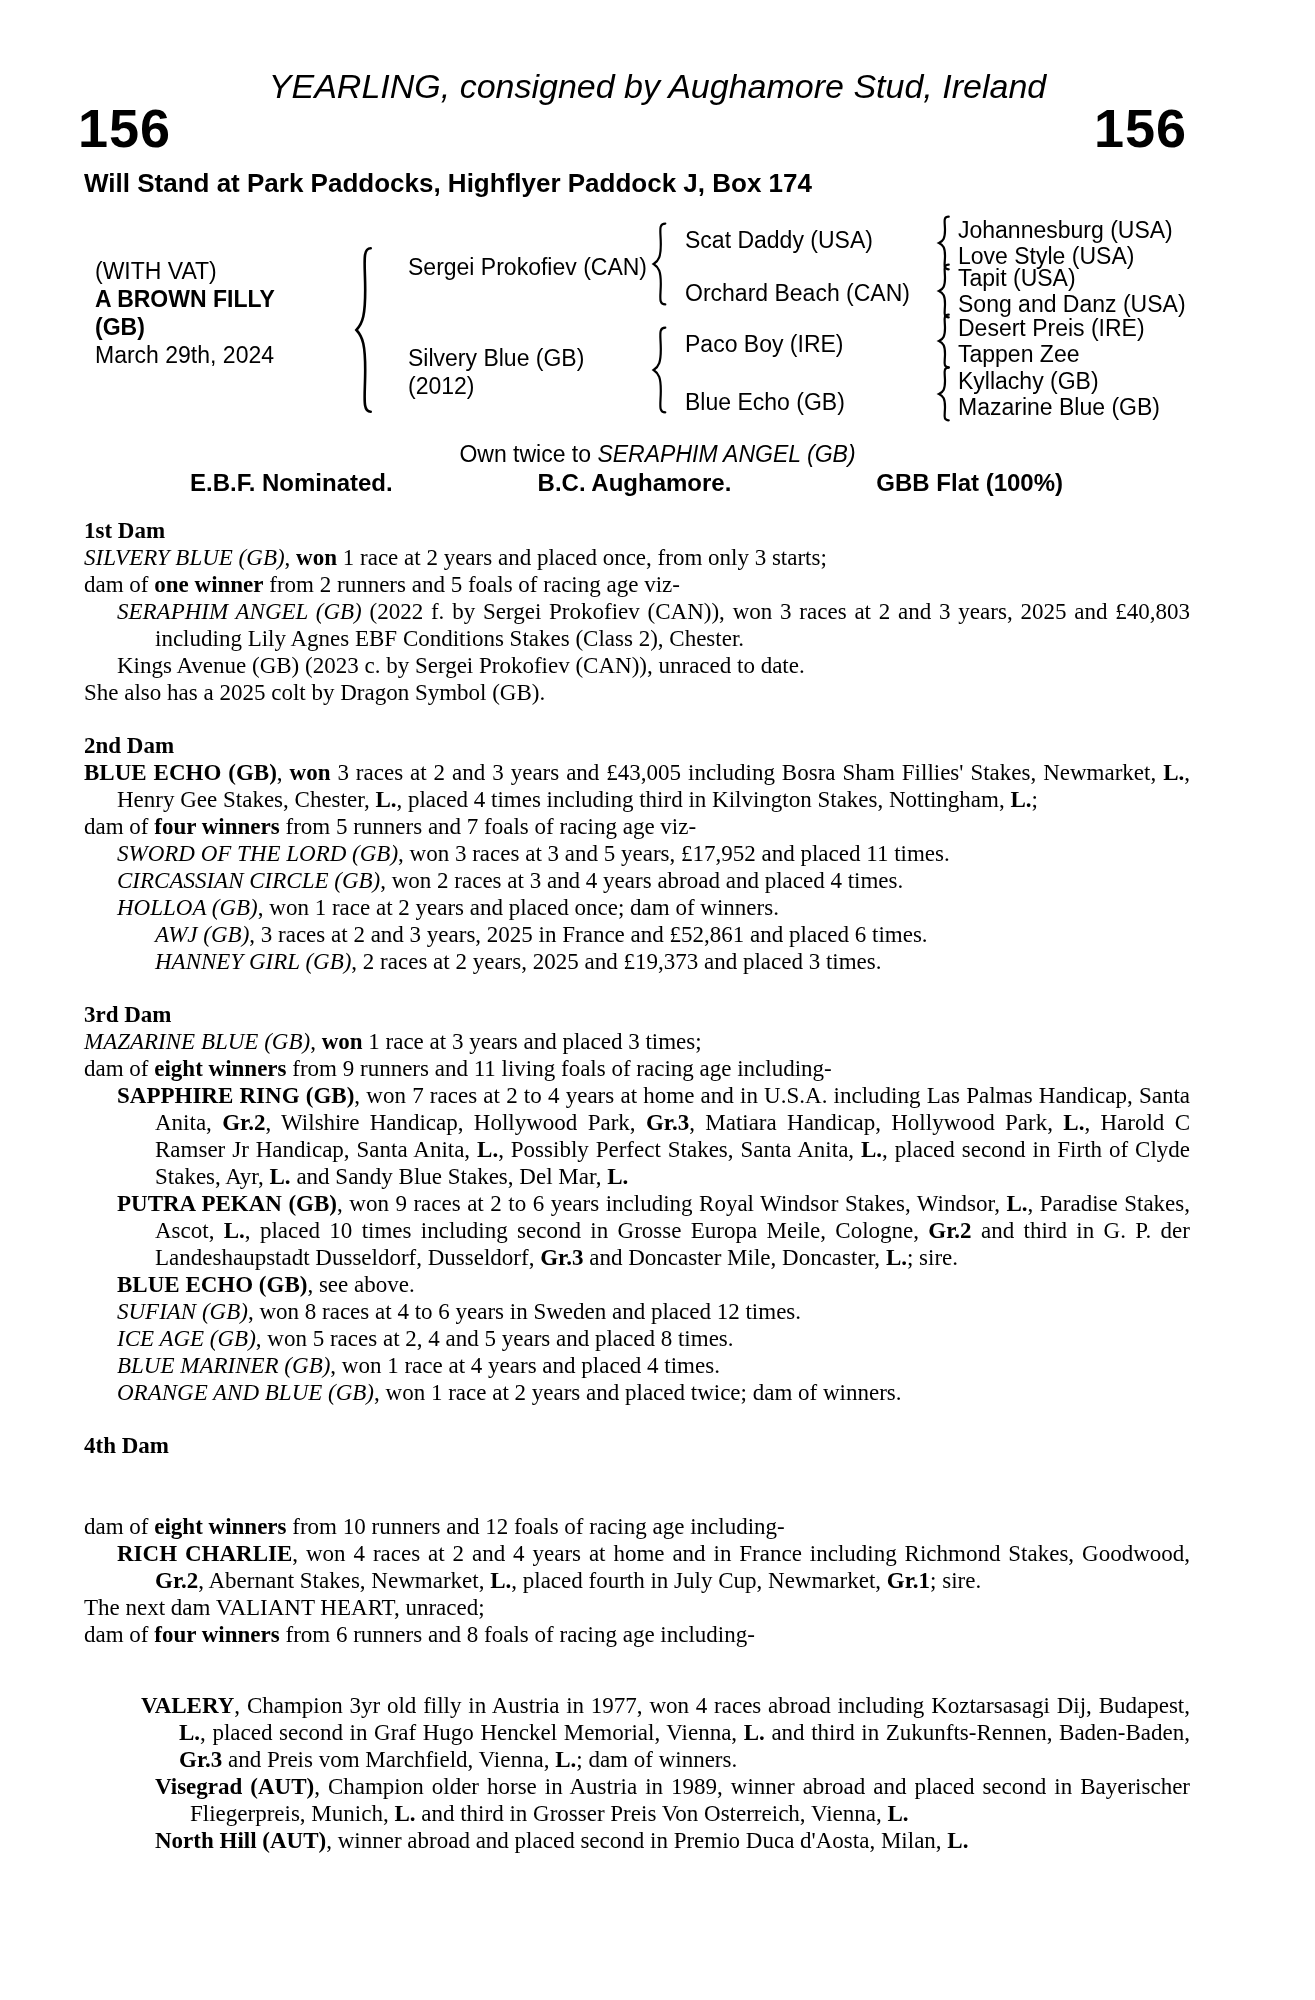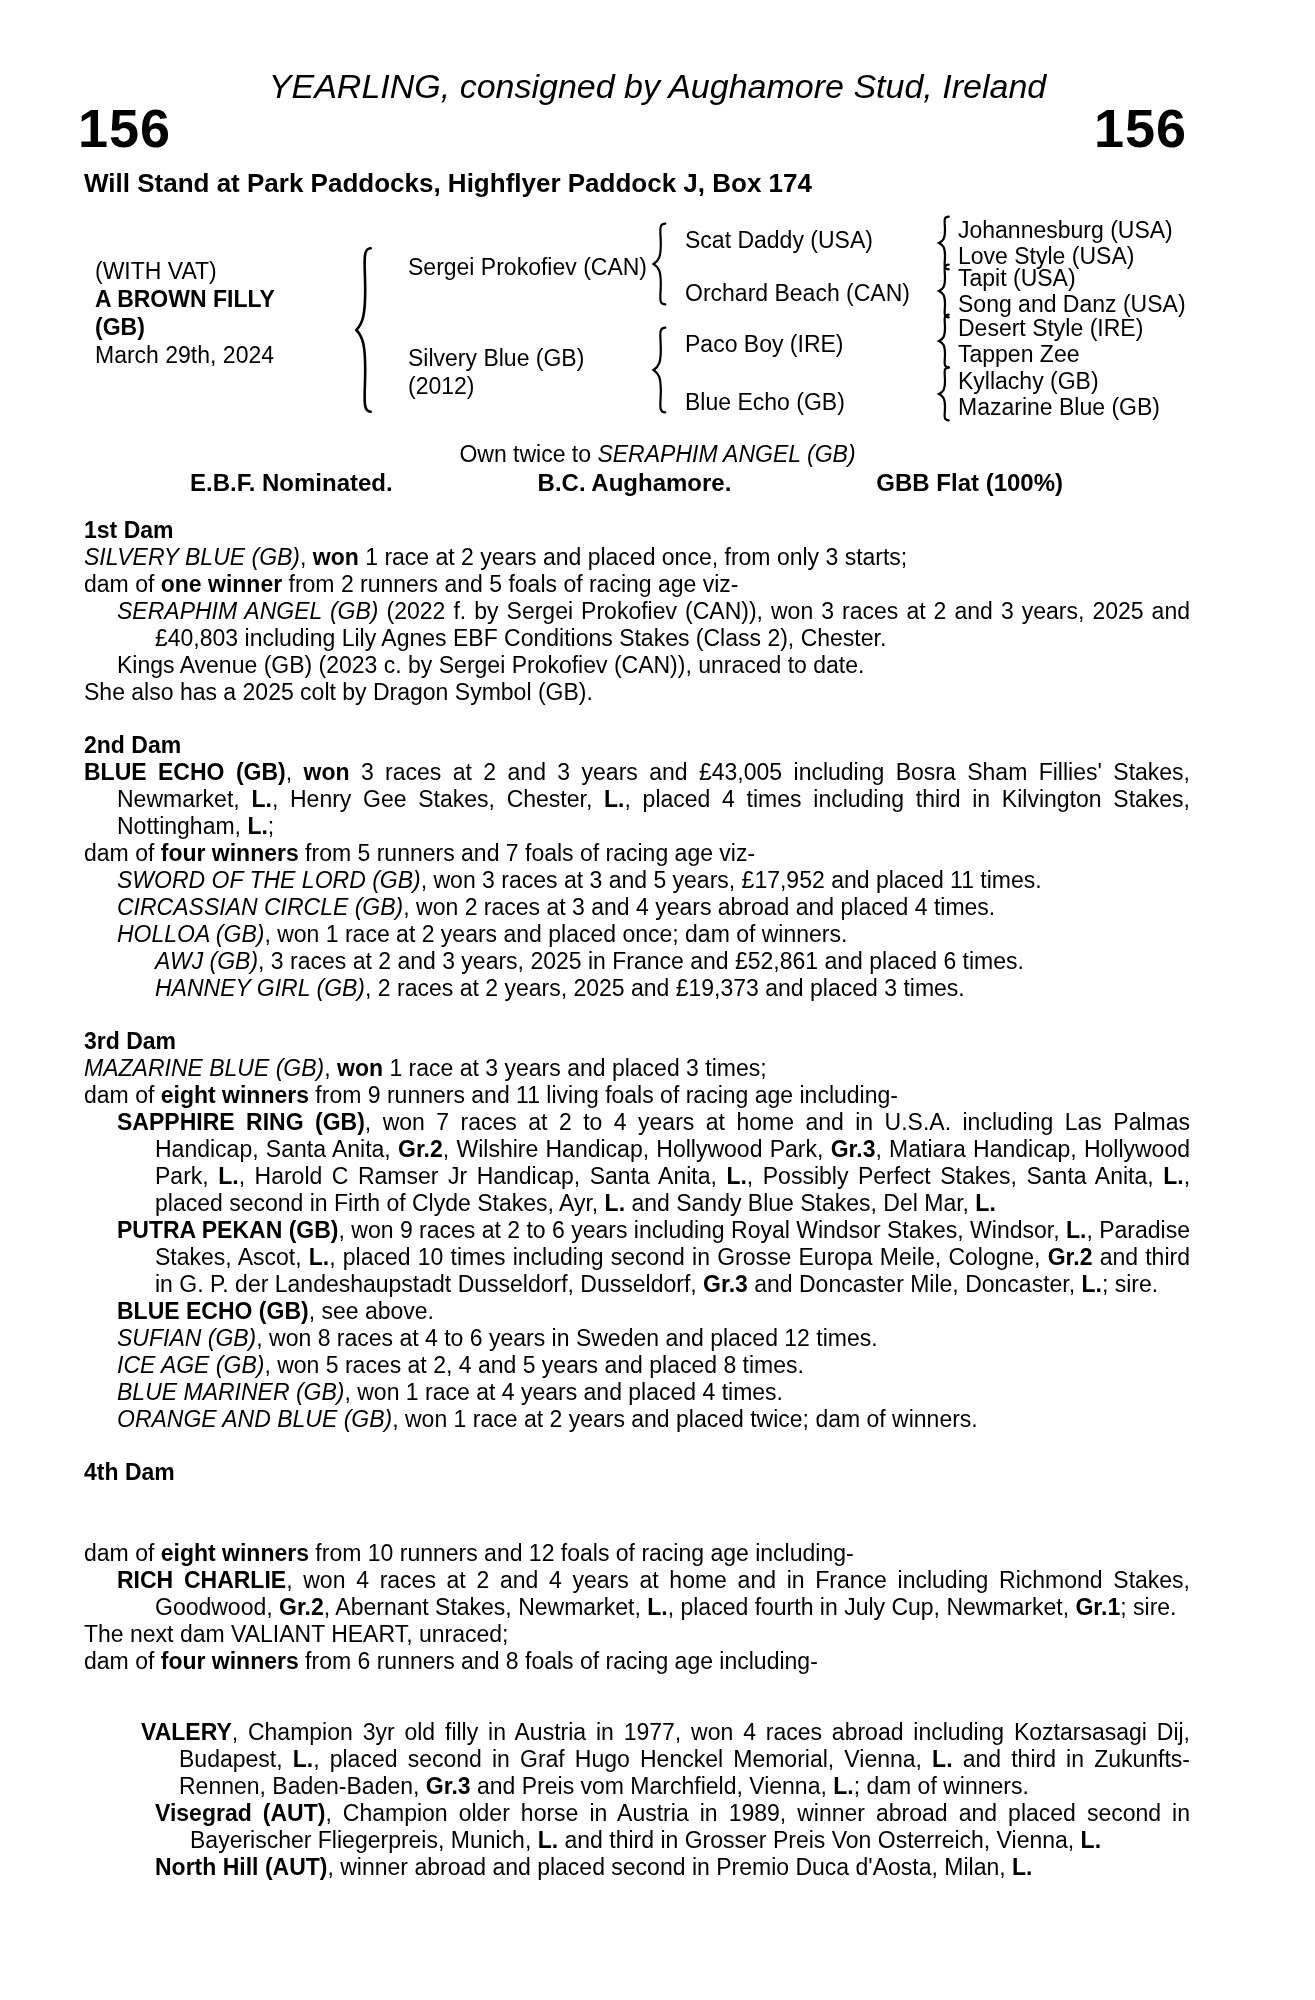--- a/index.html
+++ b/index.html
@@ -25,21 +25,21 @@
   .ped .ggp{ line-height:26px; }
   .brace{ position:absolute; }
   .brace path{ stroke:#000; fill:none; stroke-linecap:round; }
 
   
   .own-sister{ text-align:center; font-size:23px; line-height:27px; margin-top:6px; }
   .noms{ display:flex; justify-content:space-between; font-weight:bold; font-size:24px;
          line-height:27px; padding:0 252px 0 190px; margin-top:1px; }
 
   
-  .body-text{ padding:0 125px 0 84px; font-size:23px; line-height:27px; }
+  .body-text{ padding:0 125px 0 84px; font-size:23px; line-height:27px;font-family:Liberation Serif, serif; }
   .dam-heading{ font-weight:bold; margin-top:26px; }
   .sections > :nth-child(1){ margin-top:21px; }
   .sections > :nth-child(26){ margin-top:54px; }  
   .sections > :nth-child(30){ margin-top:44px;margin-left:24px; }  
   .para{ text-align:justify; }
   .p0{ padding-left:33px;  text-indent:-33px; }
   .p1{ padding-left:71px;  text-indent:-38px; }
   .p2{ padding-left:106px; text-indent:-35px; }
 </style>
 </head>
@@ -95,21 +95,21 @@
     <path d="M17 3 C9 3 12 12 12 27 C12 41 10 46 4 50 C10 54 12 59 12 73 C12 88 9 97 17 97" stroke-width="2.2" vector-effect="non-scaling-stroke"></path>
   </svg>
   <svg class="brace" style="left:936px;top:169px;" width="15" height="56" viewBox="0 0 20 100" preserveAspectRatio="none">
     <path d="M17 3 C9 3 12 12 12 27 C12 41 10 46 4 50 C10 54 12 59 12 73 C12 88 9 97 17 97" stroke-width="2.2" vector-effect="non-scaling-stroke"></path>
   </svg>
 
   <div class="line ggp" style="left:958px;top:20px;">Johannesburg (USA)</div>
   <div class="line ggp" style="left:958px;top:46px;">Love Style (USA)</div>
   <div class="line ggp" style="left:958px;top:68px;">Tapit (USA)</div>
   <div class="line ggp" style="left:958px;top:94px;">Song and Danz (USA)</div>
-  <div class="line ggp" style="left:958px;top:118px;">Desert Style (IRE)</div>
+  <div class="line ggp" style="left:958px;top:118px;">Desert Preis (IRE)</div>
   <div class="line ggp" style="left:958px;top:144px;">Tappen Zee</div>
   <div class="line ggp" style="left:958px;top:171px;">Kyllachy (GB)</div>
   <div class="line ggp" style="left:958px;top:197px;">Mazarine Blue (GB)</div>
 </div>
 
 <div class="own-sister"><span>Own twice to </span><span class="i">SERAPHIM ANGEL (GB)</span></div>
 
 <div class="noms">
   <span>E.B.F. Nominated.</span>
   <span>B.C. Aughamore.</span>

